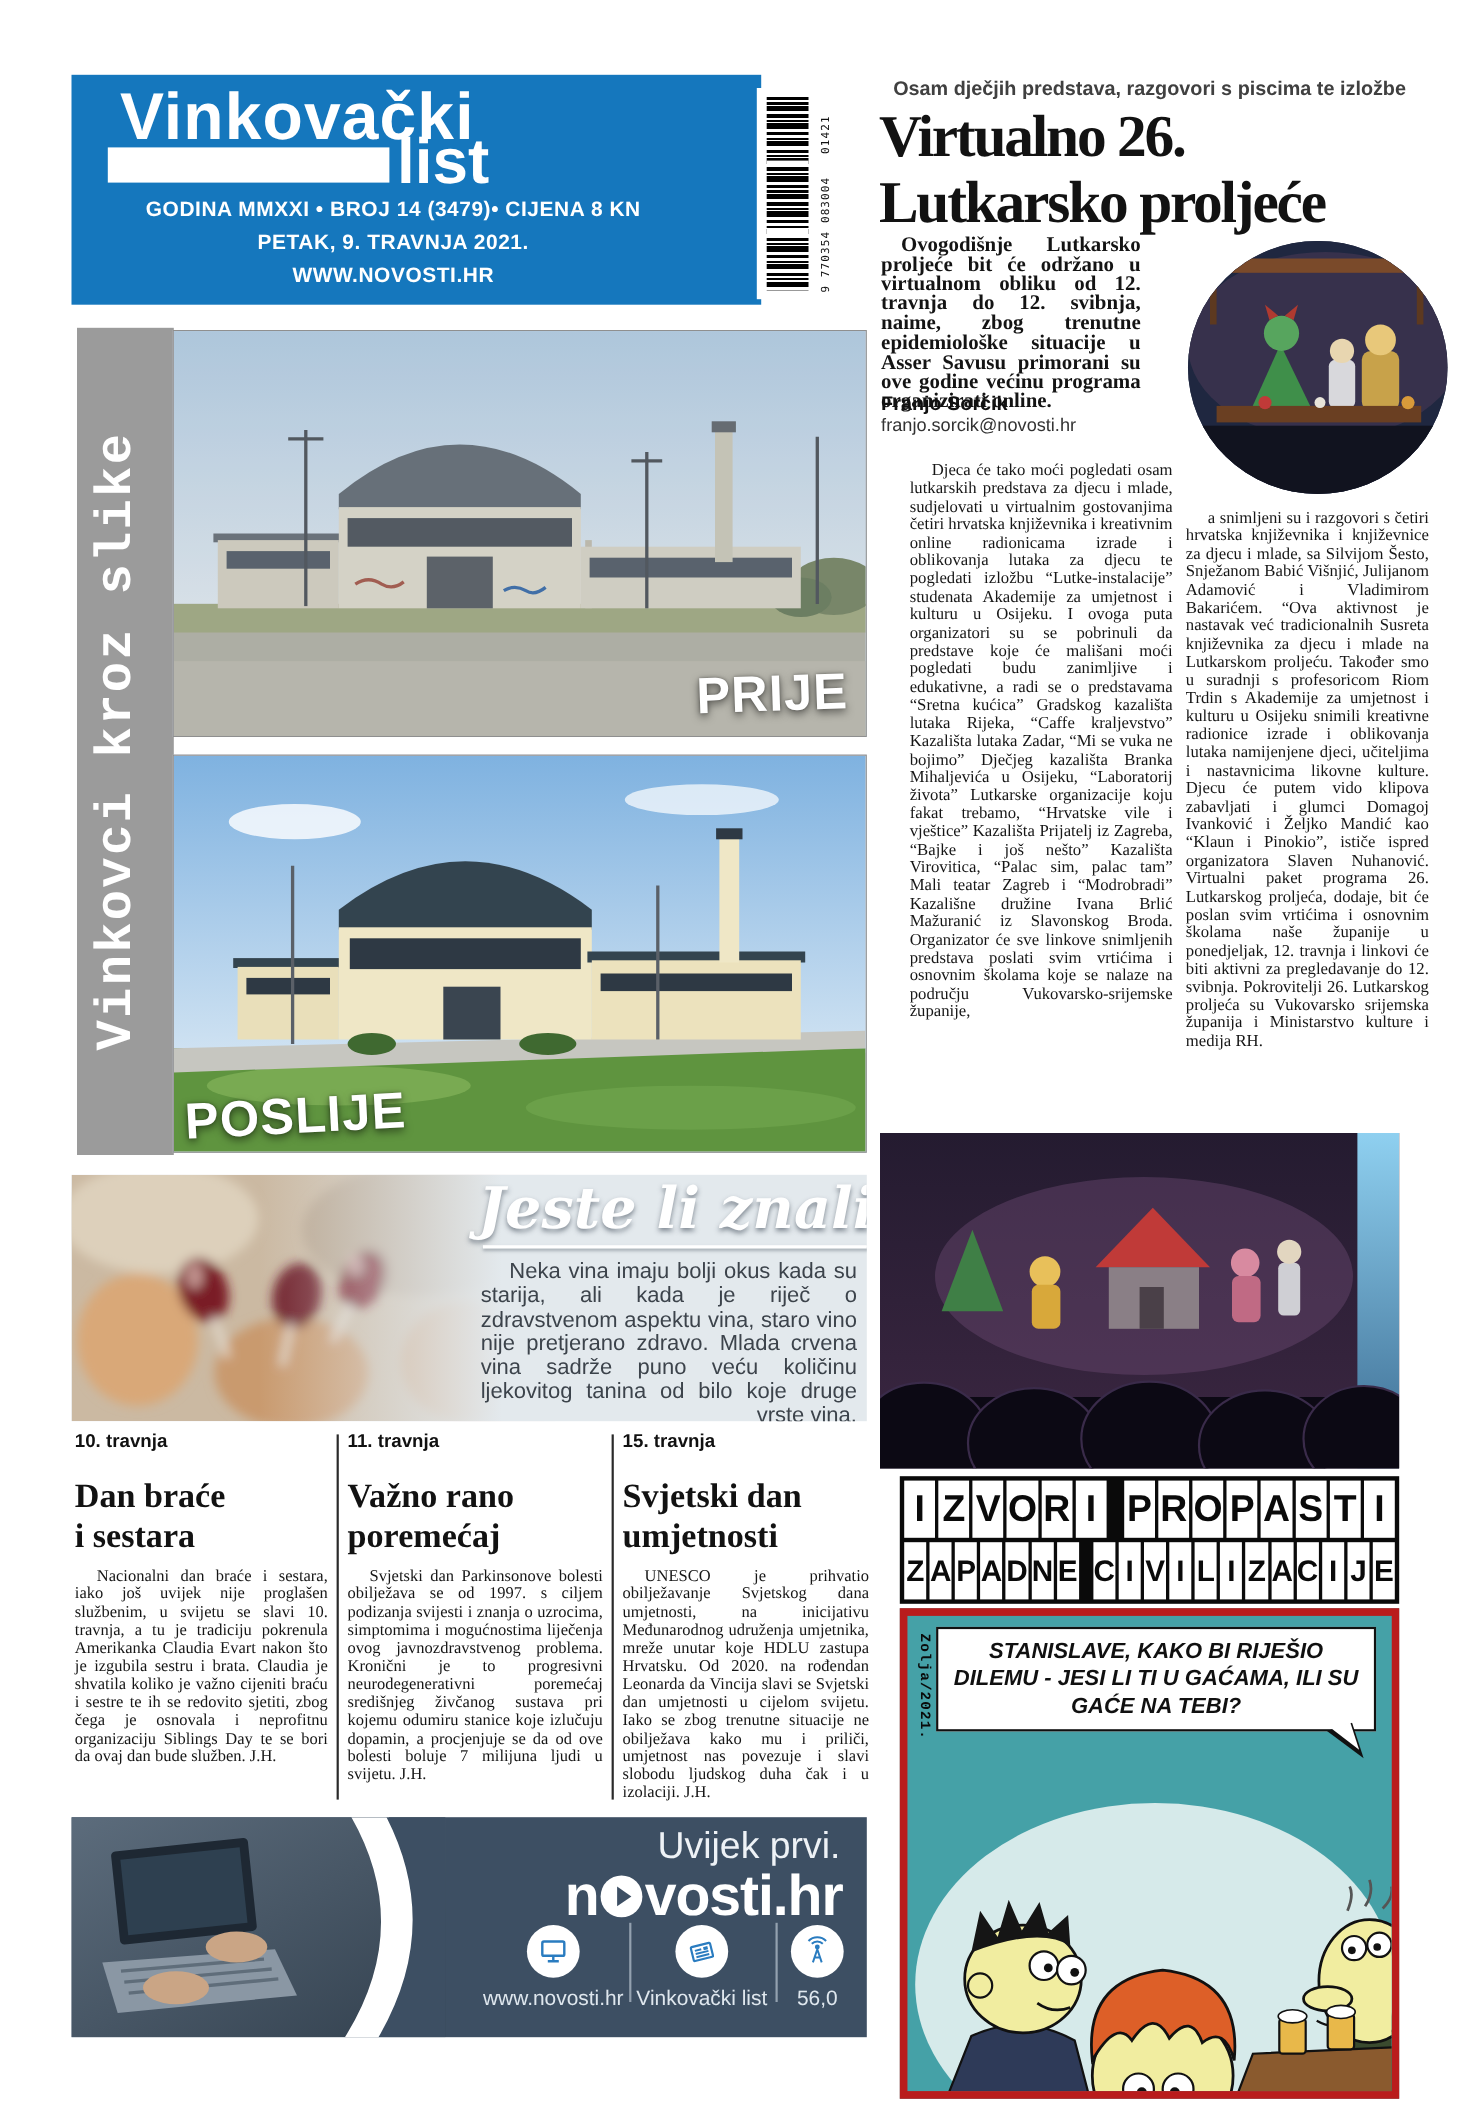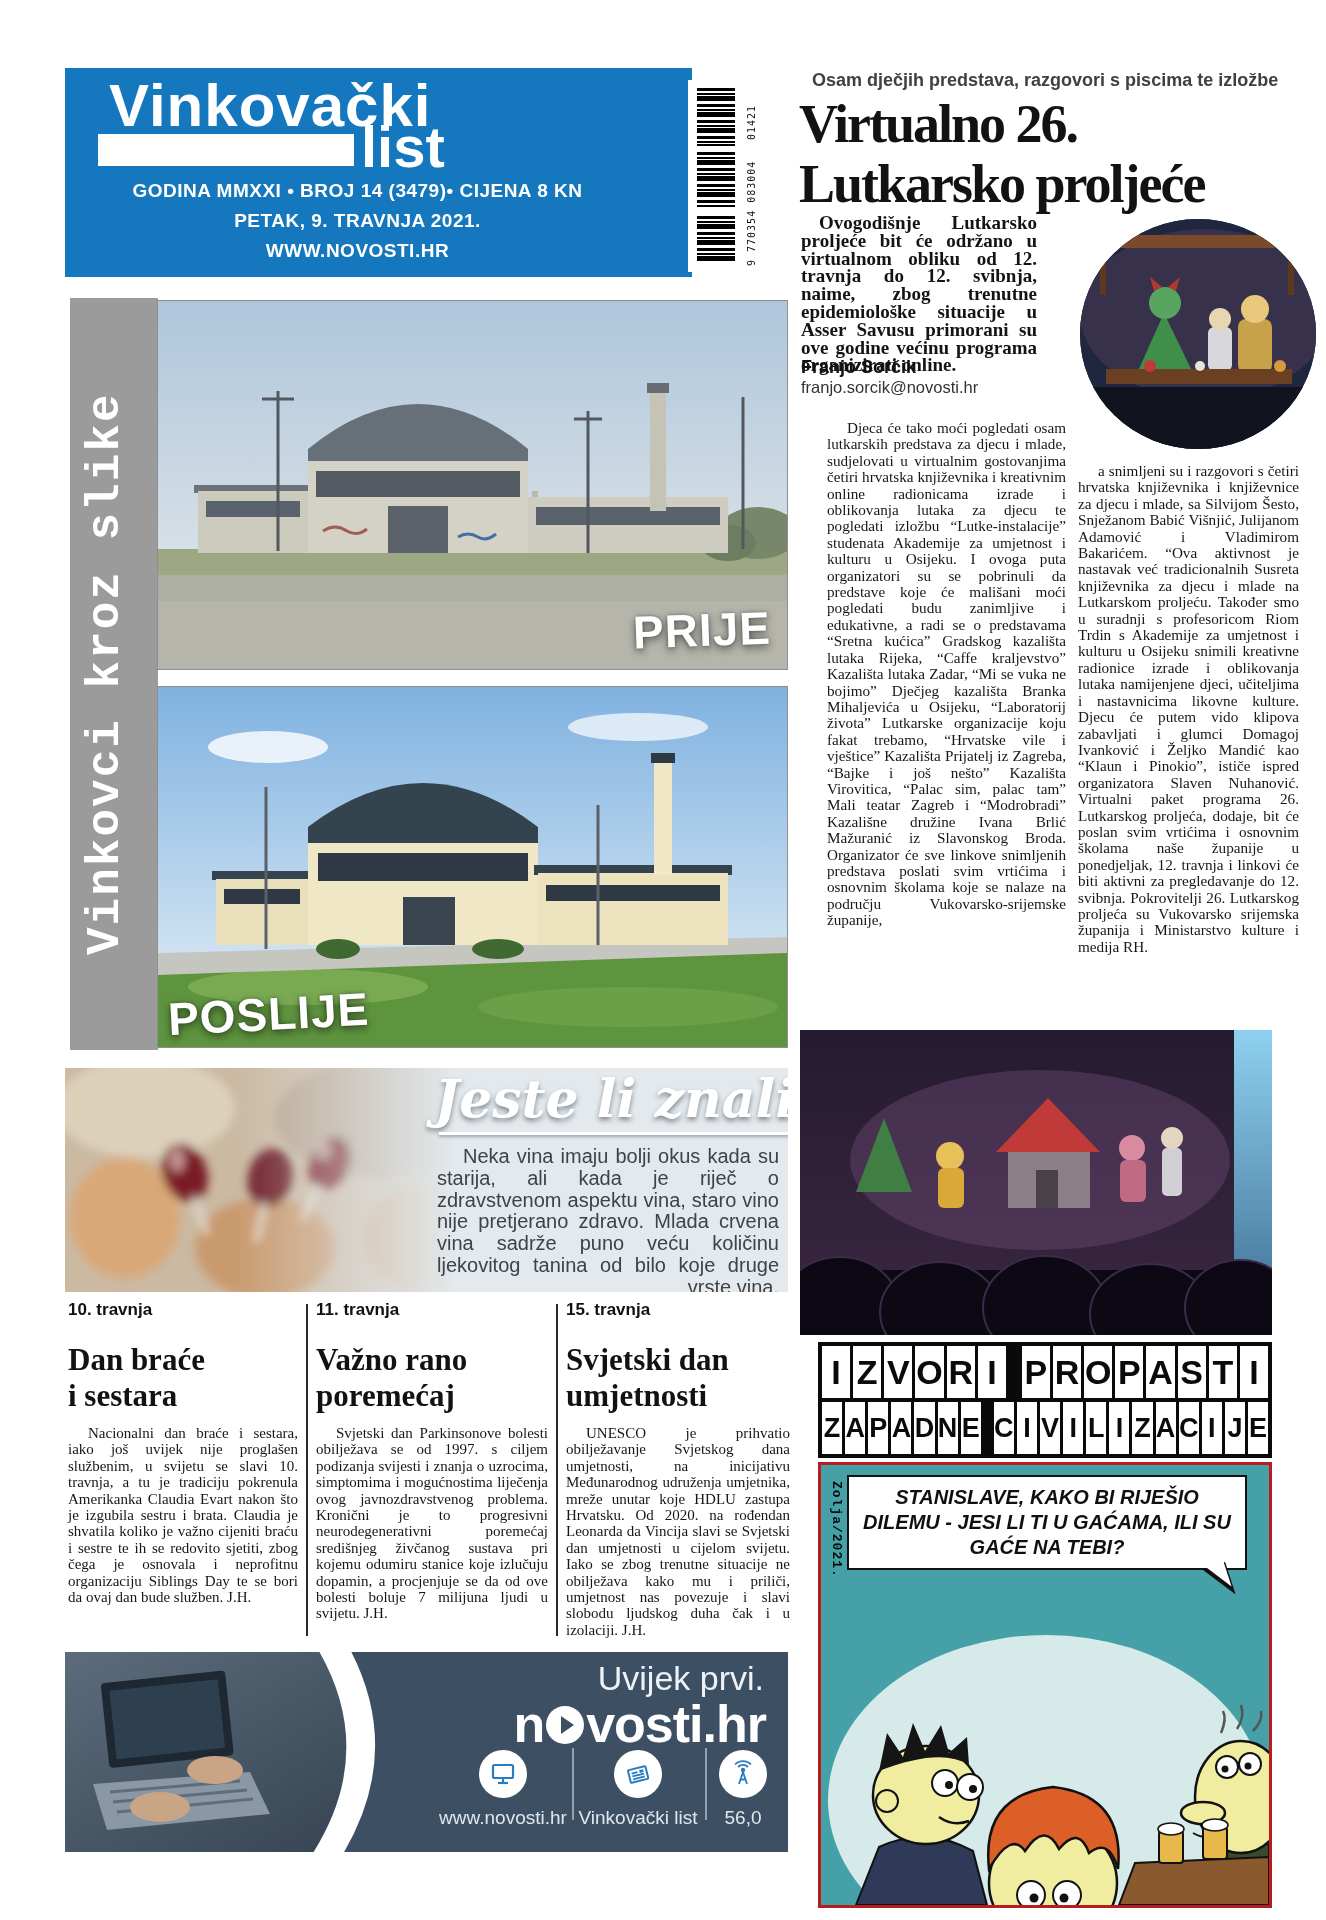--- a/index.html
+++ b/index.html
@@ -90,21 +90,21 @@
 
   
   .comic-title{position:absolute;left:818px;top:1342px;width:454px;height:116px;background:#0a0a0a;}
   .stencil-row{position:absolute;left:4px;right:4px;height:52px;display:flex;gap:3px;}
   .row1{top:4px;} .row2{top:60px;}
   .stencil-letter{flex:1;background:#fff;color:#0a0a0a;display:flex;align-items:center;justify-content:center;
       font:700 34px "Liberation Sans",sans-serif;overflow:hidden;}
   .row2 .stencil-letter{font-size:27px;}
   .stencil-space{flex:.35;}
   .comic-panel{position:absolute;left:818px;top:1462px;width:454px;height:446px;background:#45a1a7;
-      border:3px solid #b91c1c;box-sizing:border-box;overflow:hidden;}
+      border:7px solid #b91c1c;box-sizing:border-box;overflow:hidden;}
   .comic-art{position:absolute;left:0;top:0;width:448px;height:440px;}
   .bubble{position:absolute;left:26px;top:10px;width:376px;padding:8px 10px;background:#fff;border:2.5px solid #111;
       font:italic 700 20px/25px "Liberation Sans",sans-serif;text-align:center;color:#101010;}
   .tail-b{position:absolute;left:386px;top:100px;width:0;height:0;border-left:24px solid transparent;
       border-top:34px solid #111;transform:rotate(-18deg);}
   .tail-w{position:absolute;left:389px;top:99px;width:0;height:0;border-left:18px solid transparent;
       border-top:26px solid #fff;transform:rotate(-18deg);}
   .comic-sig{position:absolute;left:8px;top:16px;writing-mode:vertical-rl;
       font:700 13px "Liberation Mono",monospace;color:#0a0a0a;letter-spacing:1px;}
 </style>

